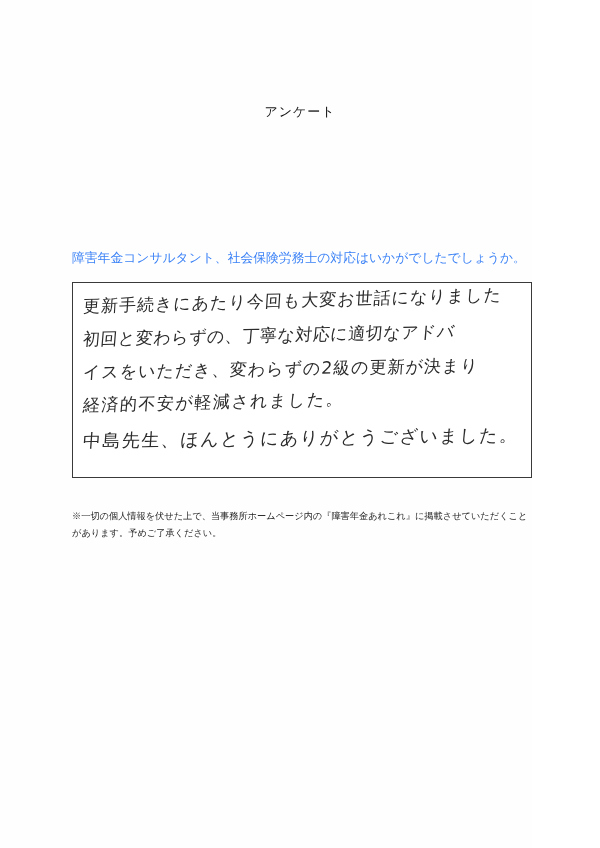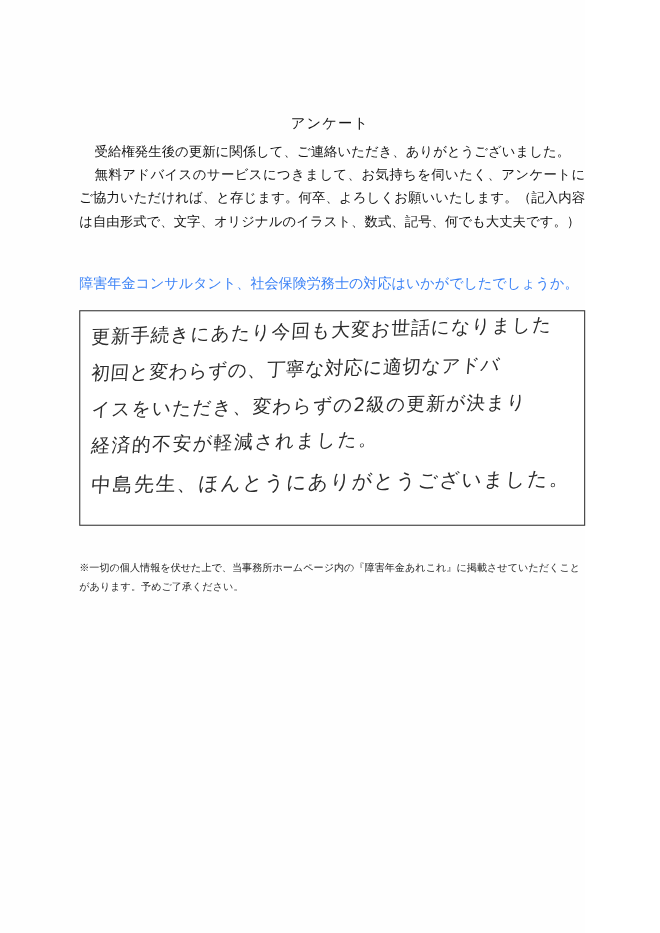--- a/index.html
+++ b/index.html
@@ -106,24 +106,20 @@
   }
   .footnote p { margin: 0; }
 </style>
 </head>
 <body>
 
 <div class="page">
 
   <div class="doc-title">アンケート</div>
 
-  <div class="intro">
-    <p class="indent">受給権発生後の更新に関係して、ご連絡いただき、ありがとうございました。</p>
-    <p class="indent">無料アドバイスのサービスにつきまして、お気持ちを伺いたく、アンケートにご協力いただければ、と存じます。何卒、よろしくお願いいたします。（記入内容は自由形式で、文字、オリジナルのイラスト、数式、記号、何でも大丈夫です。）</p>
-  </div>
 
   <div class="question">障害年金コンサルタント、社会保険労務士の対応はいかがでしたでしょうか。</div>
 
   <div class="answer-box">
     <div class="handwriting">
       <div class="hw-line hw1">更新手続きにあたり今回も大変お世話になりました</div>
       <div class="hw-line hw2">初回と変わらずの、丁寧な対応に適切なアドバ</div>
       <div class="hw-line hw3">イスをいただき、変わらずの2級の更新が決まり</div>
       <div class="hw-line hw4">経済的不安が軽減されました。</div>
       <div class="hw-line hw5">中島先生、ほんとうにありがとうございました。</div>

